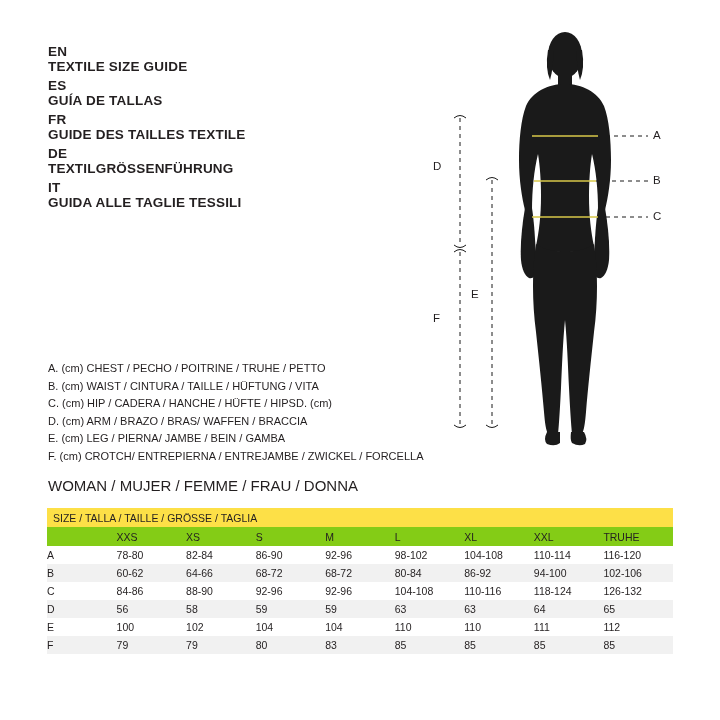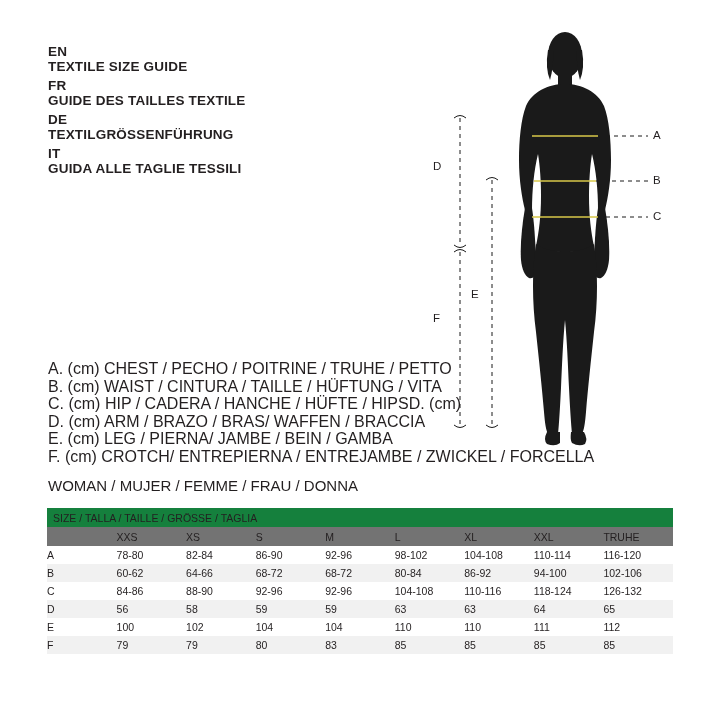--- a/index.html
+++ b/index.html
@@ -46,21 +46,21 @@
     text-align: center;
   }
 
   
   .legend {
     position: absolute;
     left: 48px;
     top: 360px;
   }
   .legend-line {
-    font-size: 16px;
+    font-size: 11px;
     line-height: 17.5px;
     color: #231f20;
     white-space: nowrap;
   }
   .legend-gap {
     height: 12px;
   }
   .legend-woman {
     font-size: 15px;
     line-height: 17.5px;
@@ -81,27 +81,27 @@
     table-layout: fixed;
   }
   table.size-table td {
     font-size: 10.5px;
     color: #231f20;
     padding: 0;
     height: 18px;
     vertical-align: middle;
   }
   tr.head-row td {
-    background: #15803d;
+    background: #fde047;
     font-size: 10.5px;
     height: 19px;
     padding-left: 6px;
   }
   tr.cols-row td {
-    background: #737373;
+    background: #84cc16;
     height: 19px;
   }
   tr.band td { background: #f1f1f1; }
   tr.plain td { background: #ffffff; }
   td.c0 { width: 36px; padding-left: 6px; }
   td.cv { width: 58px; }
   .cellpad { padding-left: 5px; }
 
   
   .figure-area {
@@ -124,20 +124,24 @@
 </style>
 </head>
 <body>
 
 <div class="page">
 
   <div class="titles">
     <div class="title-row">
       <span class="title-lang">EN</span>
       <span class="title-text">TEXTILE SIZE GUIDE</span>
+    </div>
+    <div class="title-row">
+      <span class="title-lang">ES</span>
+      <span class="title-text">GUÍA DE TALLAS</span>
     </div>
     <div class="title-row">
       <span class="title-lang">FR</span>
       <span class="title-text">GUIDE DES TAILLES TEXTILE</span>
     </div>
     <div class="title-row">
       <span class="title-lang">DE</span>
       <span class="title-text">TEXTILGRÖSSENFÜHRUNG</span>
     </div>
     <div class="title-row">

